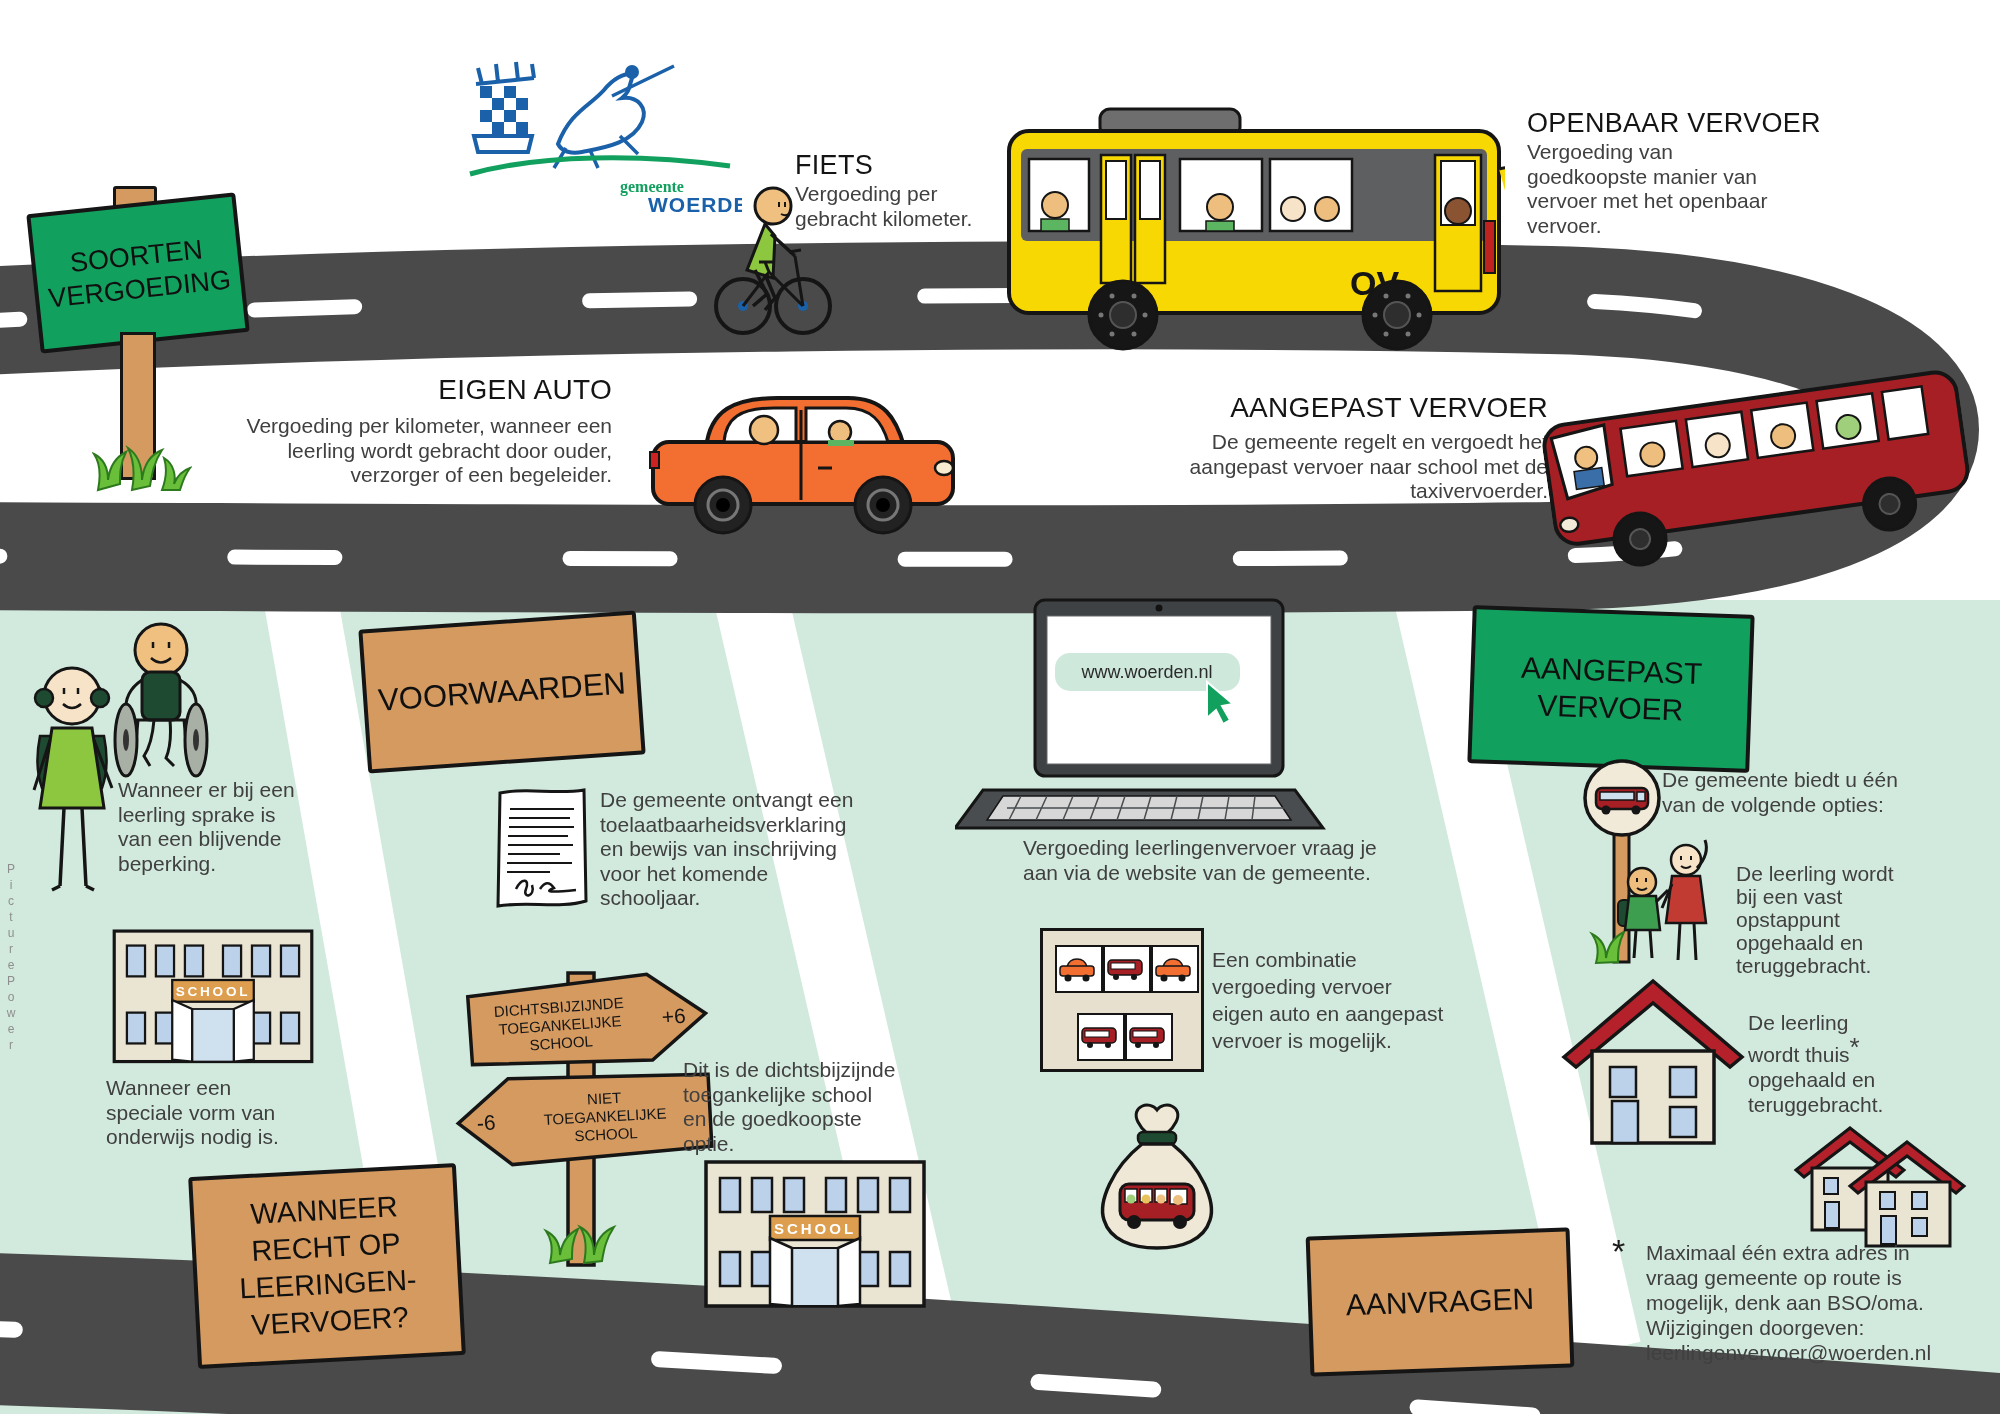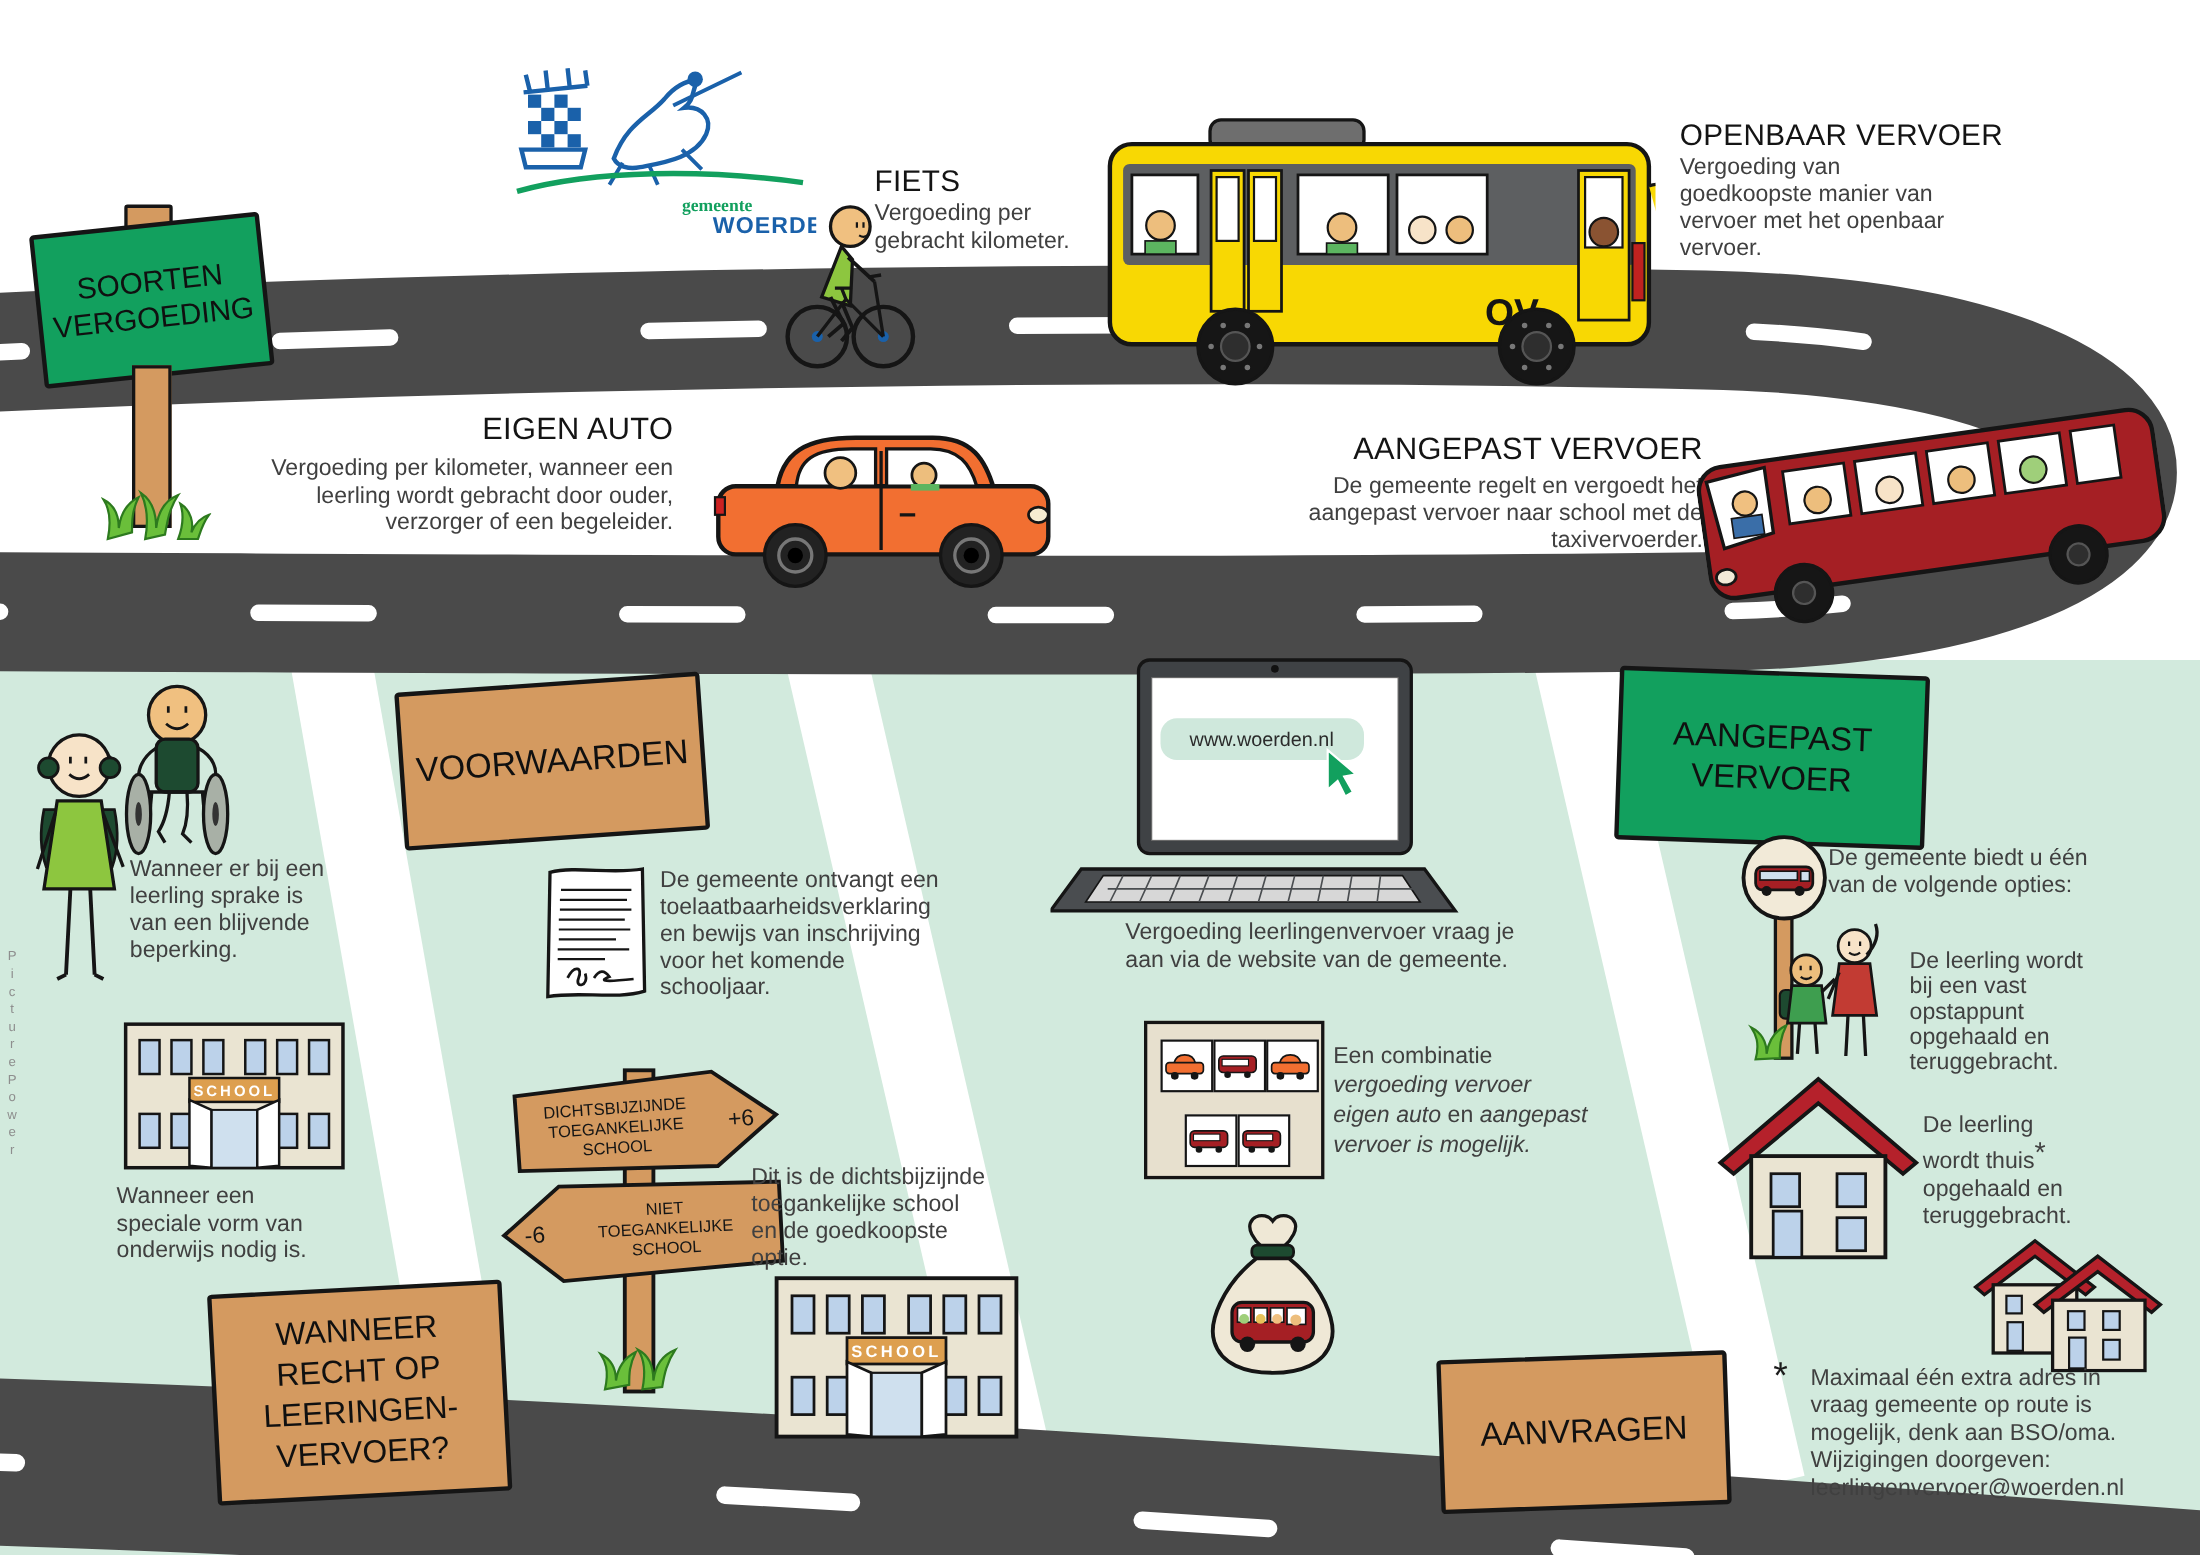--- a/index.html
+++ b/index.html
@@ -7,21 +7,21 @@
           font-family:"Liberation Sans",sans-serif;color:#1b1b1b}
   .abs{position:absolute}
   .pre{white-space:pre-line}
   .body{font-size:21px;line-height:24.5px;color:#404040}
   .h{font-size:27px;color:#141414;letter-spacing:.3px}
   .right{text-align:right}
   .sign{display:flex;align-items:center;justify-content:center;text-align:center;
         border:4px solid #151515;border-radius:4px;color:#101010}
   .green{background:#12a05e}
   .tan{background:#d49a60}
-  .it{font-style:italic}
+  .it{}
   .stripe{position:absolute;background:#fff;transform-origin:top center}
   sup{font-size:70%;vertical-align:6px}
 </style>
 </head>
 <body>
 
 <div id="canvas">
 
   <div class="abs" style="left:0;top:600px;width:2000px;height:814px;background:#d2eadd;overflow:hidden">
     <div class="stripe" style="left:262px;top:-10px;width:74px;height:860px;transform:rotate(-10deg)"></div>

